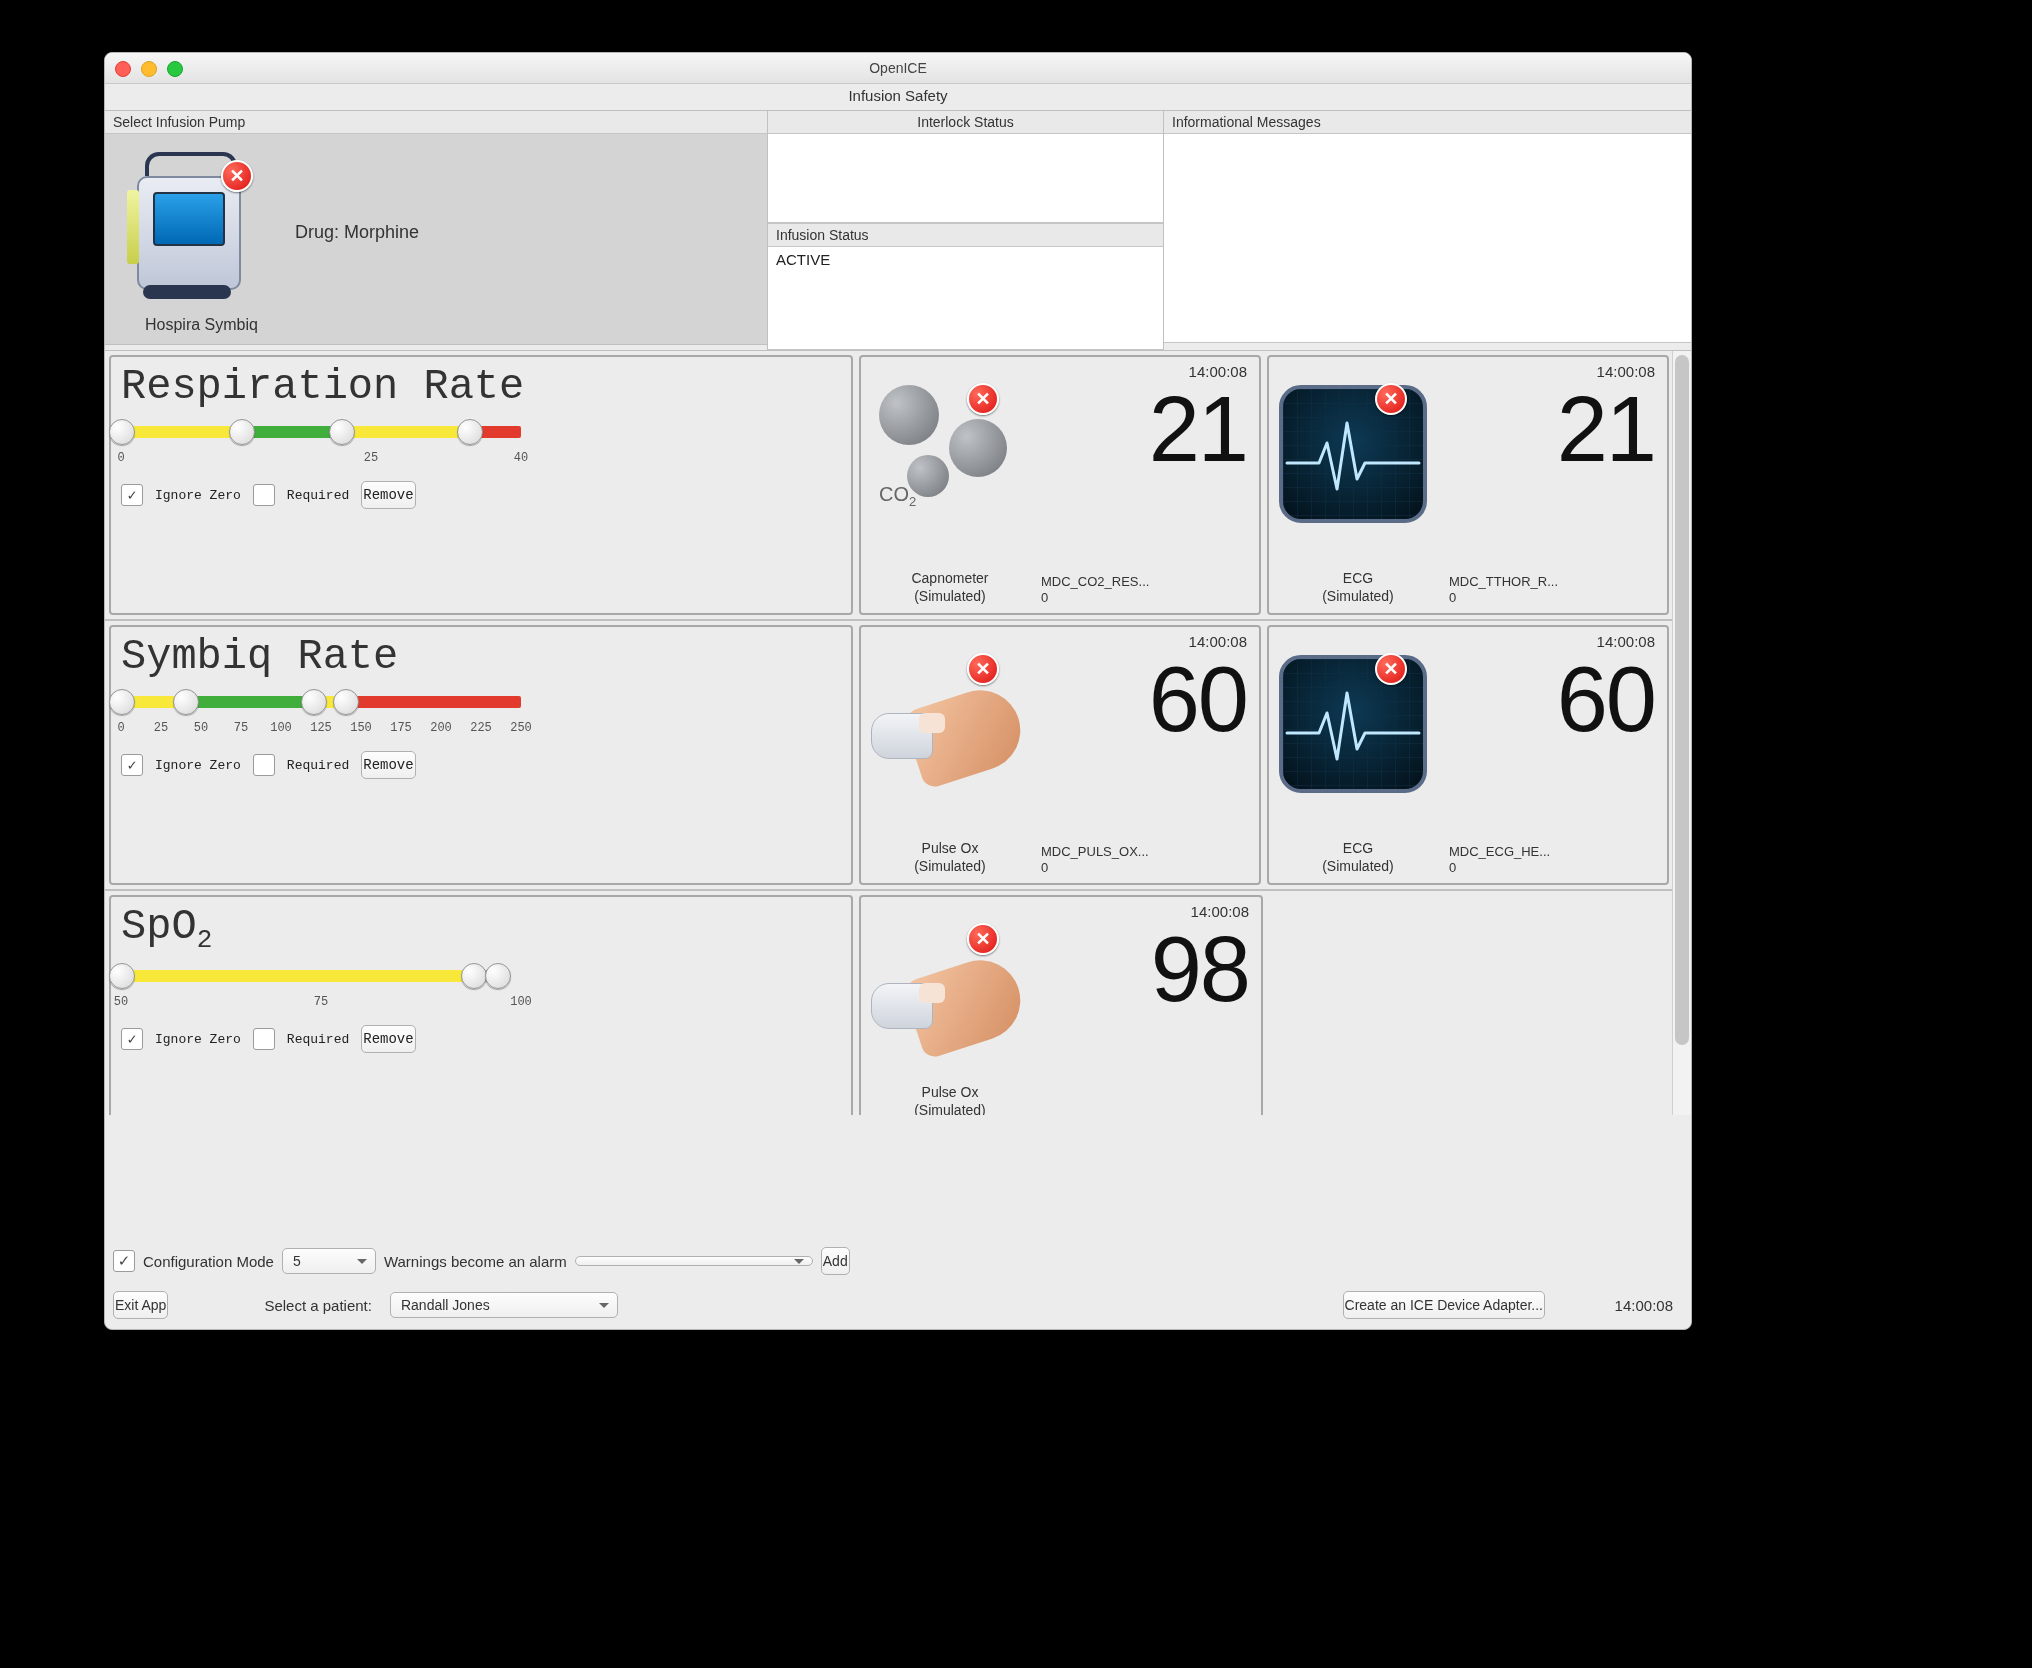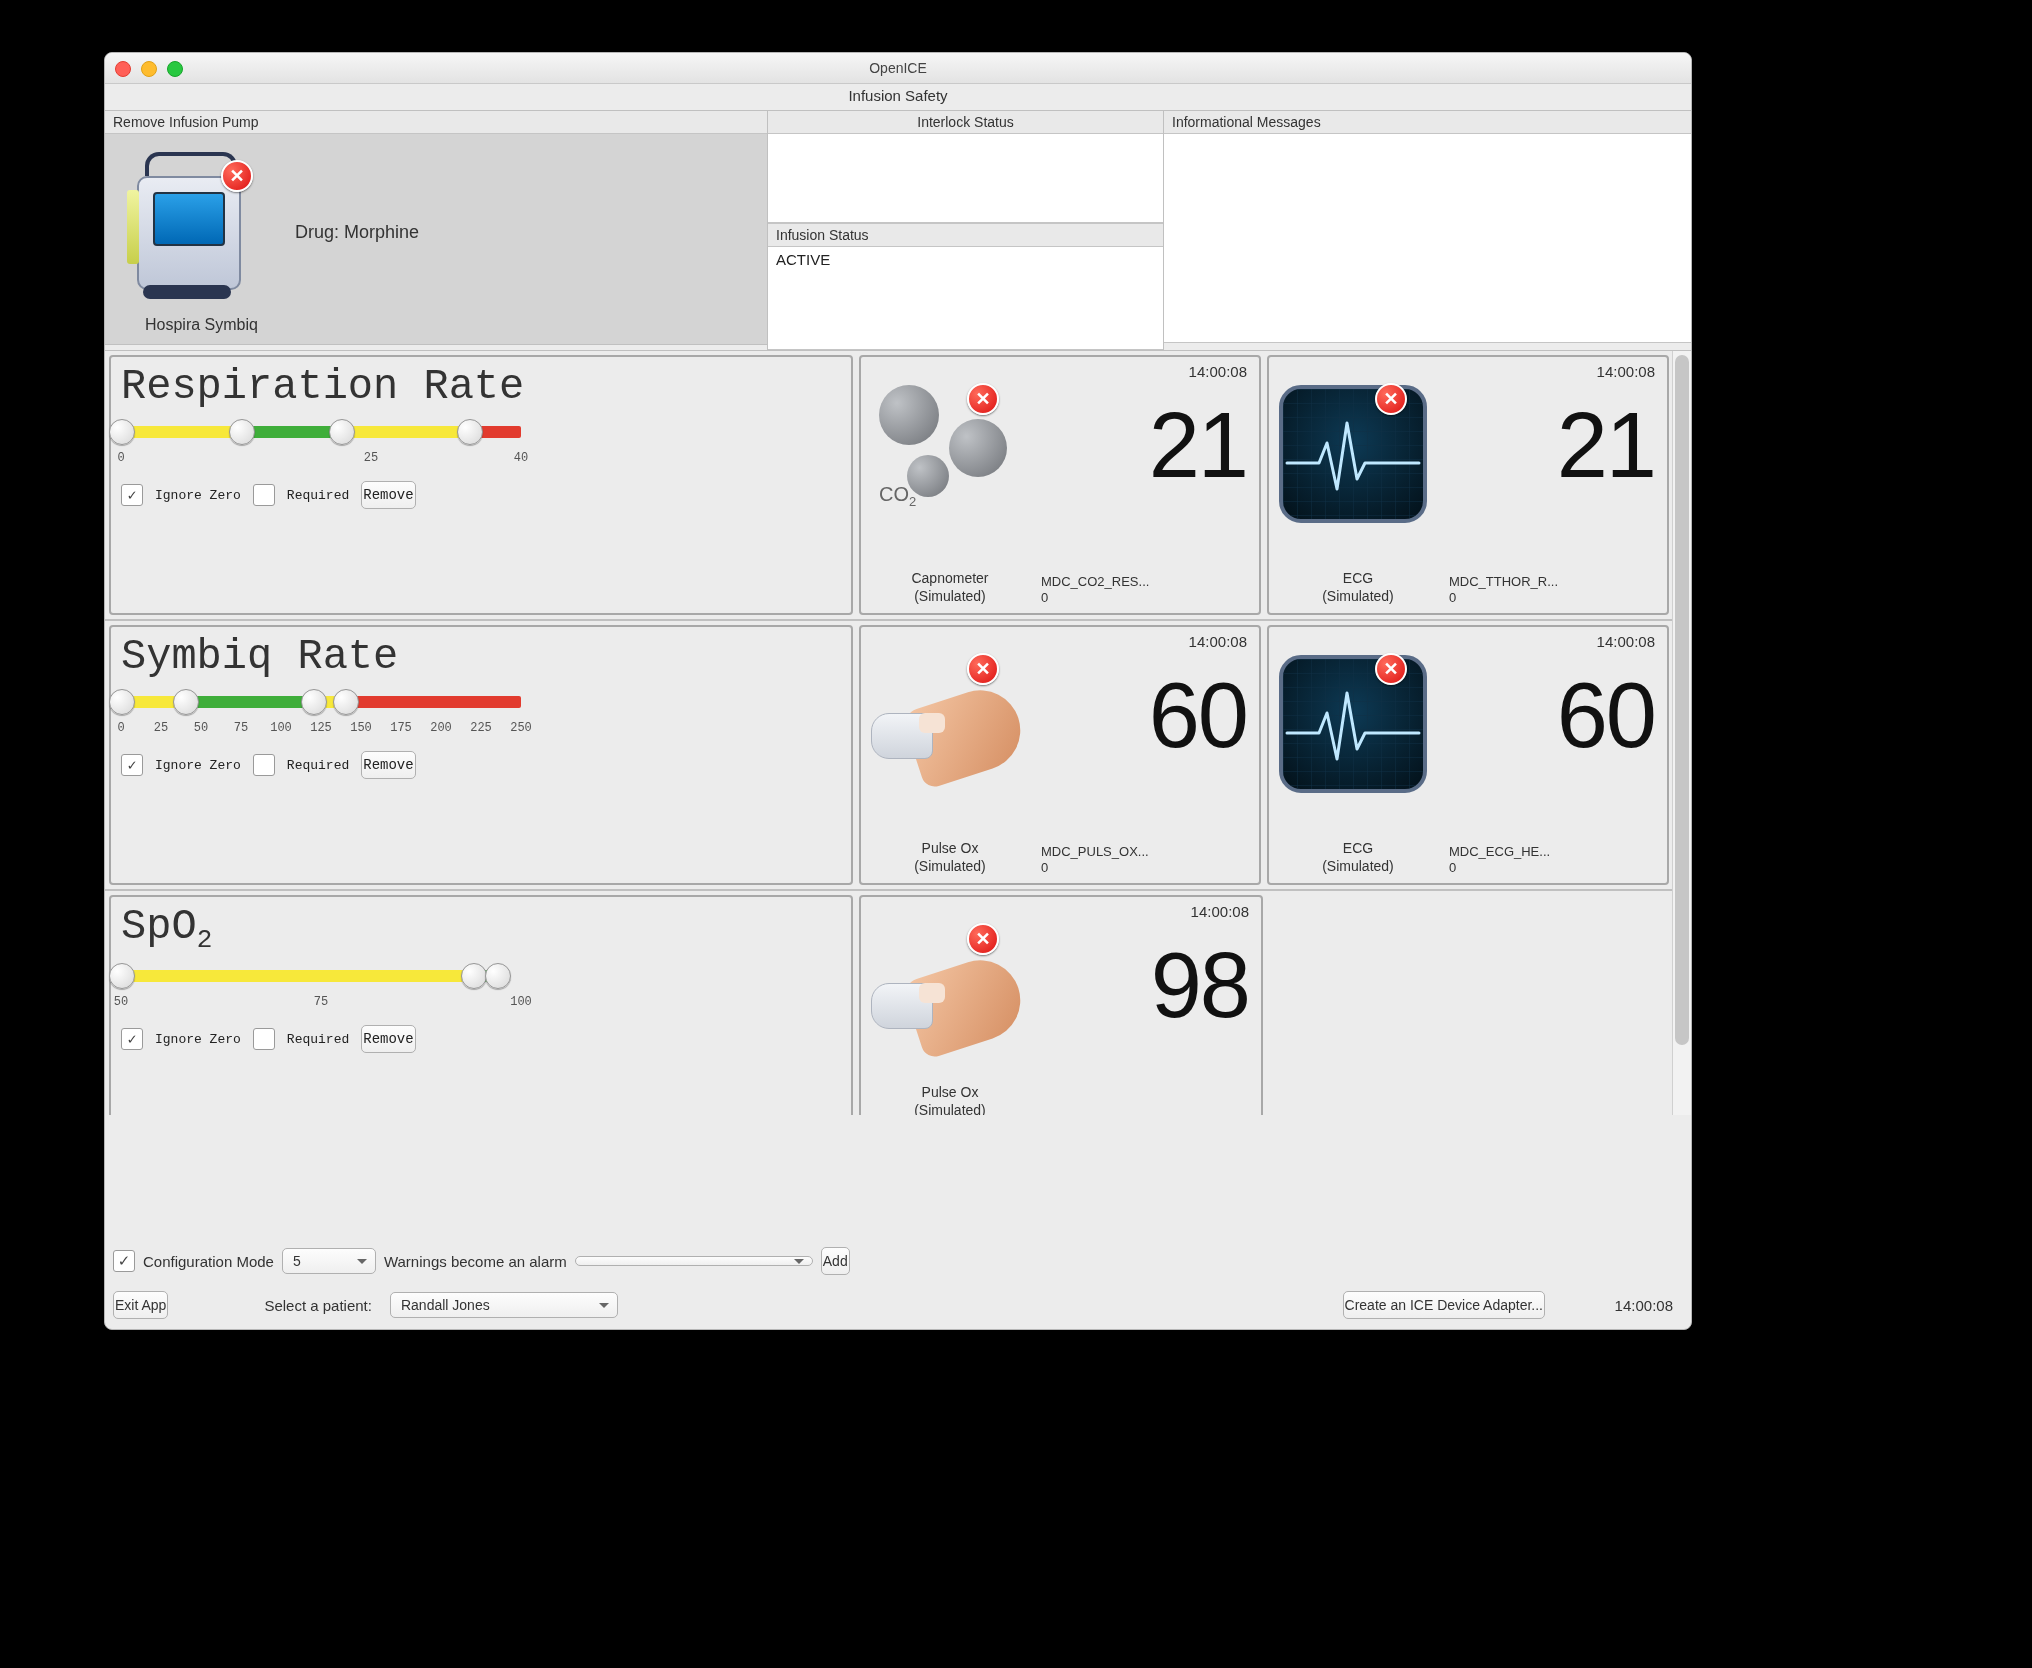--- a/index.html
+++ b/index.html
@@ -61,21 +61,21 @@
   .tick{position:absolute;transform:translateX(-50%);}
   .opts{display:flex;align-items:center;gap:12px;margin-top:12px;}
   .chk{width:20px;height:20px;border:1px solid #9a9a9a;border-radius:3px;background:#fff;display:inline-flex;align-items:center;justify-content:center;font-size:15px;color:#444;}
   .btn{background:linear-gradient(#fdfdfd,#efefef);border:1px solid #b0b0b0;border-radius:5px;padding:5px 1px;font-size:14px;cursor:default;}
   .sel{background:linear-gradient(#fdfdfd,#efefef);border:1px solid #b0b0b0;border-radius:5px;padding:4px 26px 4px 10px;font-size:14px;position:relative;display:inline-block;min-width:40px;}
   .sel::after{content:"";position:absolute;right:8px;top:50%;margin-top:-2px;border:5px solid transparent;border-top-color:#666;}
   .vright{flex:1;display:flex;gap:6px;}
   .card{flex:1;border:2px solid #a8a8a8;border-radius:4px;background:#ececec;position:relative;padding:6px;}
   .card.dummy{border:none;background:transparent;visibility:hidden;}
   .ts{position:absolute;right:12px;top:6px;font-size:15px;color:#333;}
-  .bignum{position:absolute;right:12px;top:36px;font-size:92px;font-weight:400;letter-spacing:-2px;color:#111;margin-left:13px;}
+  .bignum{position:absolute;right:12px;top:20px;font-size:92px;font-weight:400;letter-spacing:-2px;color:#111;margin-left:13px;}
   .devicon{position:absolute;left:10px;top:28px;width:150px;height:130px;}
   .devname{position:absolute;left:14px;bottom:8px;width:150px;text-align:center;font-size:14px;color:#333;line-height:1.25;}
   .metr{position:absolute;left:180px;bottom:24px;font-size:13px;color:#333;white-space:nowrap;overflow:hidden;text-overflow:ellipsis;max-width:160px;}
   .zero{position:absolute;left:180px;bottom:8px;font-size:13px;color:#333;}
   .card .xbadge{position:absolute;left:106px;top:26px;z-index:5;}
   
   .co2{position:relative;width:100%;height:100%;}
   .co2 .b{position:absolute;border-radius:50%;background:radial-gradient(circle at 30% 30%,#bfc2c6,#6e7176);}
   .co2 .b1{width:60px;height:60px;left:8px;top:0;}
   .co2 .b2{width:58px;height:58px;left:78px;top:34px;}
@@ -108,21 +108,21 @@
         <div class="dot y"></div>
         <div class="dot g"></div>
       </div>
       <div class="title">OpenICE</div>
     </div>
     <div class="content">
       <div class="subtitle">Infusion Safety</div>
 
       <div class="toprow">
         <div class="col pumpcol">
-          <div class="col-hdr">Remove Infusion Pump</div>
+          <div class="col-hdr">Select Infusion Pump</div>
           <div class="pumpbox">
             <div class="pumpimg">
               <div class="handle"></div>
                 <div class="body"></div>
                 <div class="screen"></div>
                 <div class="side"></div>
                 <div class="feet"></div>
               <div class="xbadge">✕</div>
             </div>
             <div class="druglabel">Drug: Morphine</div>

